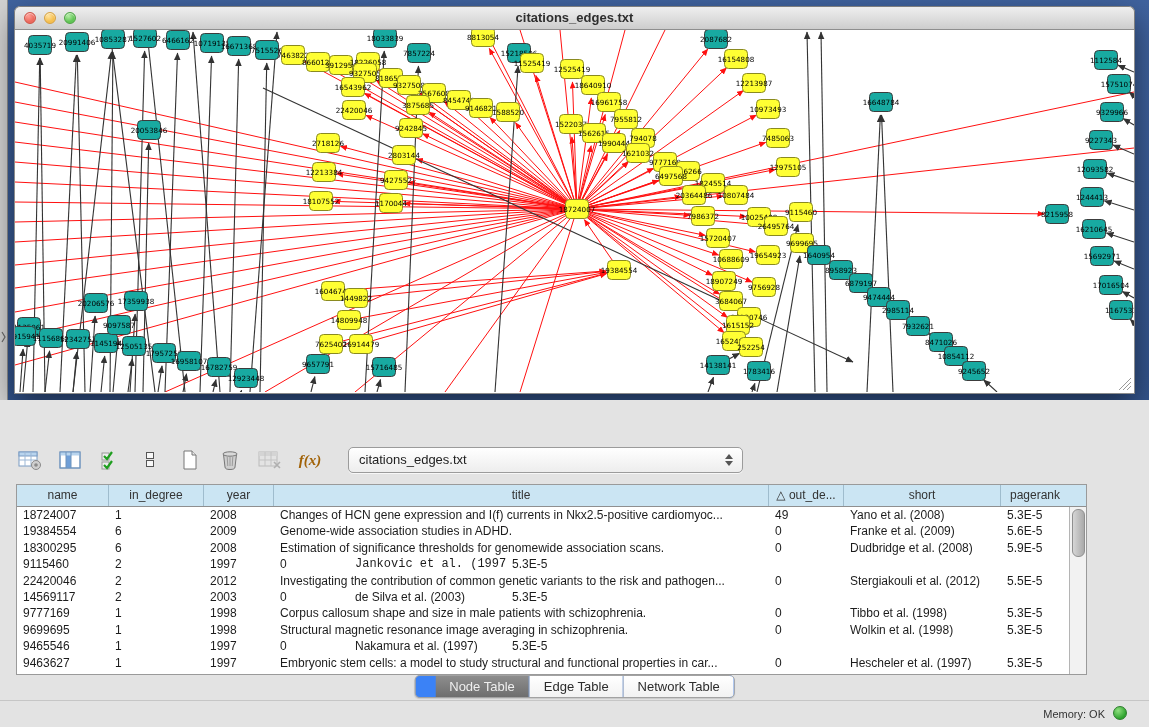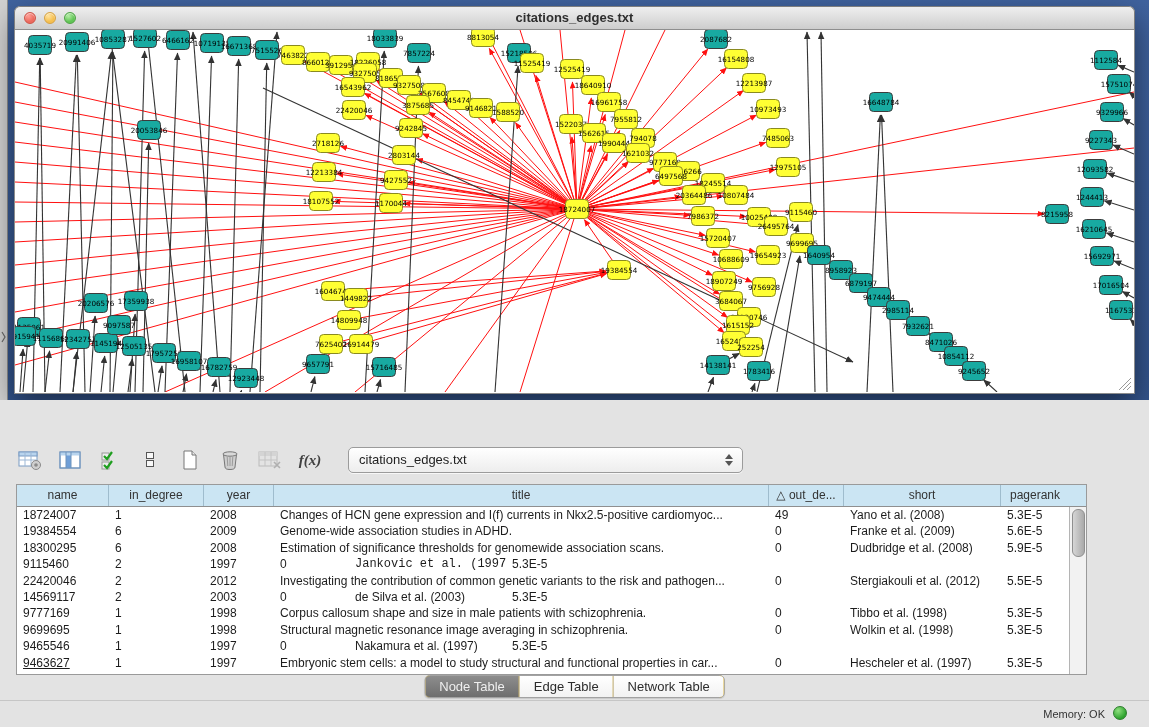--- a/index.html
+++ b/index.html
@@ -24,21 +24,21 @@
   .canvas-wrap svg{display:block;}
   
   .table-panel{position:absolute;left:0;top:400px;width:1149px;height:327px;background:#e3e3e3;}
   .tp-header{height:22px;background:#e6e6e6;border-bottom:1px solid #cfcfcf;position:relative;}
   .tp-title{font-size:13px;color:#333;line-height:22px;margin-left:10px;}
   .tp-icons{position:absolute;right:12px;top:3px;display:flex;gap:12px;align-items:center;}
   .tp-close{font-size:14px;font-weight:bold;color:#222;line-height:16px;cursor:default;}
   .tp-close::before{content:"\2715";}
   .toolbar{position:absolute;left:16px;top:42px;height:36px;display:flex;align-items:center;gap:12px;}
   .tb-icon{display:inline-flex;align-items:center;justify-content:center;width:28px;height:26px;}
-  .fx{font-family:"Liberation Serif",serif;font-style:italic;font-weight:bold;font-size:15px;color:#404040;text-align:right;}
+  .fx{font-family:"Liberation Serif",serif;font-style:italic;font-weight:bold;font-size:15px;color:#a16207;text-align:right;}
   .combo{margin-left:12px;width:393px;height:24px;border:1px solid #9b9b9b;border-radius:5px;
     background:linear-gradient(#ffffff,#ededed);position:relative;box-shadow:0 1px 0 rgba(255,255,255,.7);}
   .combo .val{font-size:13px;color:#222;line-height:24px;margin-left:10px;display:block;}
   .combo .arrows{position:absolute;right:8px;top:4px;width:9px;height:16px;}
   .combo .arrows i{display:block;width:0;height:0;border-left:4px solid transparent;border-right:4px solid transparent;margin:2px 0;}
   .combo .arrows i.up{border-bottom:5px solid #555;}
   .combo .arrows i.dn{border-top:5px solid #555;}
   
   .tablebox{position:absolute;left:16px;top:84px;width:1069px;height:189px;background:#fff;border:1px solid #9a9a9a;}
   .thead{display:flex;height:21px;border-bottom:1px solid #8f8f8f;background:#cbe5f3;}
@@ -46,21 +46,21 @@
       overflow:hidden;white-space:nowrap;}
   .th:last-child{border-right:none;}
   .tbody{position:absolute;left:0;top:22px;bottom:0;width:1052px;overflow:hidden;}
   .tr{display:flex;height:16.4px;}
   .td{box-sizing:border-box;font-size:12px;color:#1c1c1c;line-height:16px;padding-left:6px;overflow:hidden;white-space:nowrap;}
   .vscroll{position:absolute;right:0;top:22px;bottom:0;width:16px;background:#f2f2f2;border-left:1px solid #b4b4b4;}
   .vthumb{position:absolute;left:2px;top:2px;width:11px;height:46px;border-radius:6px;border:1px solid #8f8f8f;
       background:linear-gradient(90deg,#d6d6d6,#a9a9a9);}
   
   .seg{position:absolute;left:50%;transform:translateX(-50%);top:275px;display:flex;height:21px;
-    border:1px solid #a2a2a2;border-radius:5px;overflow:hidden;background:#eab308;box-shadow:0 1px 1px rgba(0,0,0,.12);}
+    border:1px solid #a2a2a2;border-radius:5px;overflow:hidden;background:#3b82f6;box-shadow:0 1px 1px rgba(0,0,0,.12);padding-left:20px;}
   .seg .tab{font-size:13px;line-height:21px;padding:0 14px;color:#2c2c2c;background:linear-gradient(#ffffff,#f2f2f2);
     border-right:1px solid #b5b5b5;cursor:default;}
   .seg .tab:last-child{border-right:none;}
   .seg .tab.sel{background:linear-gradient(#8d8d8d,#6e6e6e);color:#efefef;}
   
   .statusbar{position:absolute;left:0;right:0;top:300px;height:27px;border-top:1px solid #c6c6c6;}
   .mem{position:absolute;right:44px;top:7px;font-size:11px;color:#333;}
   .memdot{position:absolute;right:22px;top:5px;width:14px;height:14px;border-radius:50%;
     background:radial-gradient(circle at 35% 30%,#8fe07f,#2fa32f 70%);border:1px solid #2c7d2c;box-sizing:border-box;}
 </style>
@@ -876,21 +876,21 @@
           </div>
           <div class="tr">
             <div class="td" style="width: 92px;">9465546</div>
             <div class="td" style="width: 95px;">1</div>
             <div class="td" style="width: 70px;">1997</div>
             <div class="td" style="width: 75px;">0</div>
             <div class="td" style="width: 157px;">Nakamura et al. (1997)</div>
             <div class="td" style="width: 68px;">5.3E-5</div>
           </div>
           <div class="tr">
-            <div class="td" style="width: 92px; text-decoration: underline;">9463627</div>
+            <div class="td" style="width: 92px;">9463627</div>
             <div class="td" style="width: 95px;">1</div>
             <div class="td" style="width: 70px;">1997</div>
             <div class="td" style="width: 495px;">Embryonic stem cells: a model to study structural and functional properties in car...</div>
             <div class="td" style="width: 75px;">0</div>
             <div class="td" style="width: 157px;">Hescheler et al. (1997)</div>
             <div class="td" style="width: 68px;">5.3E-5</div>
           </div>
         </div>
       <div class="vscroll">
         <div class="vthumb"></div>

